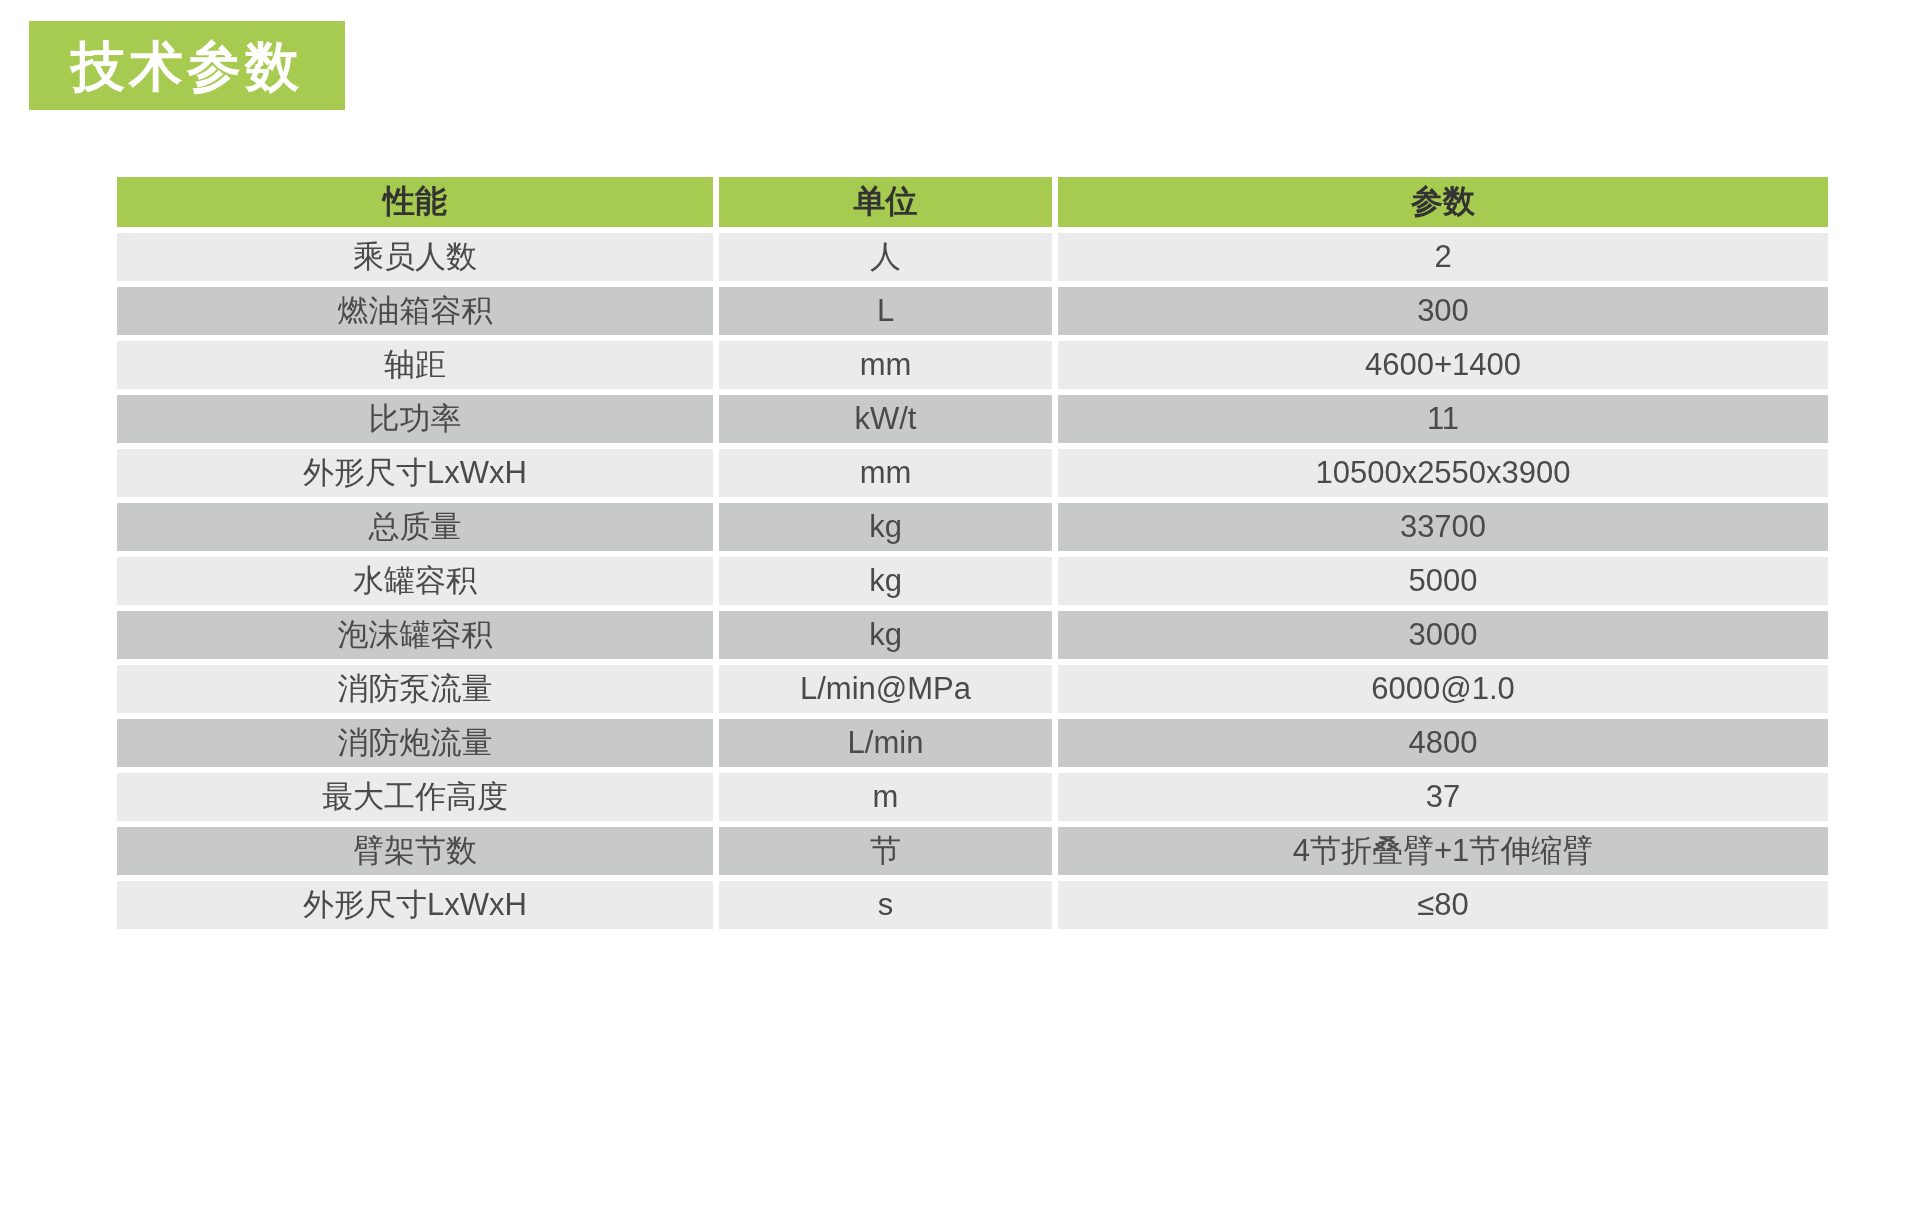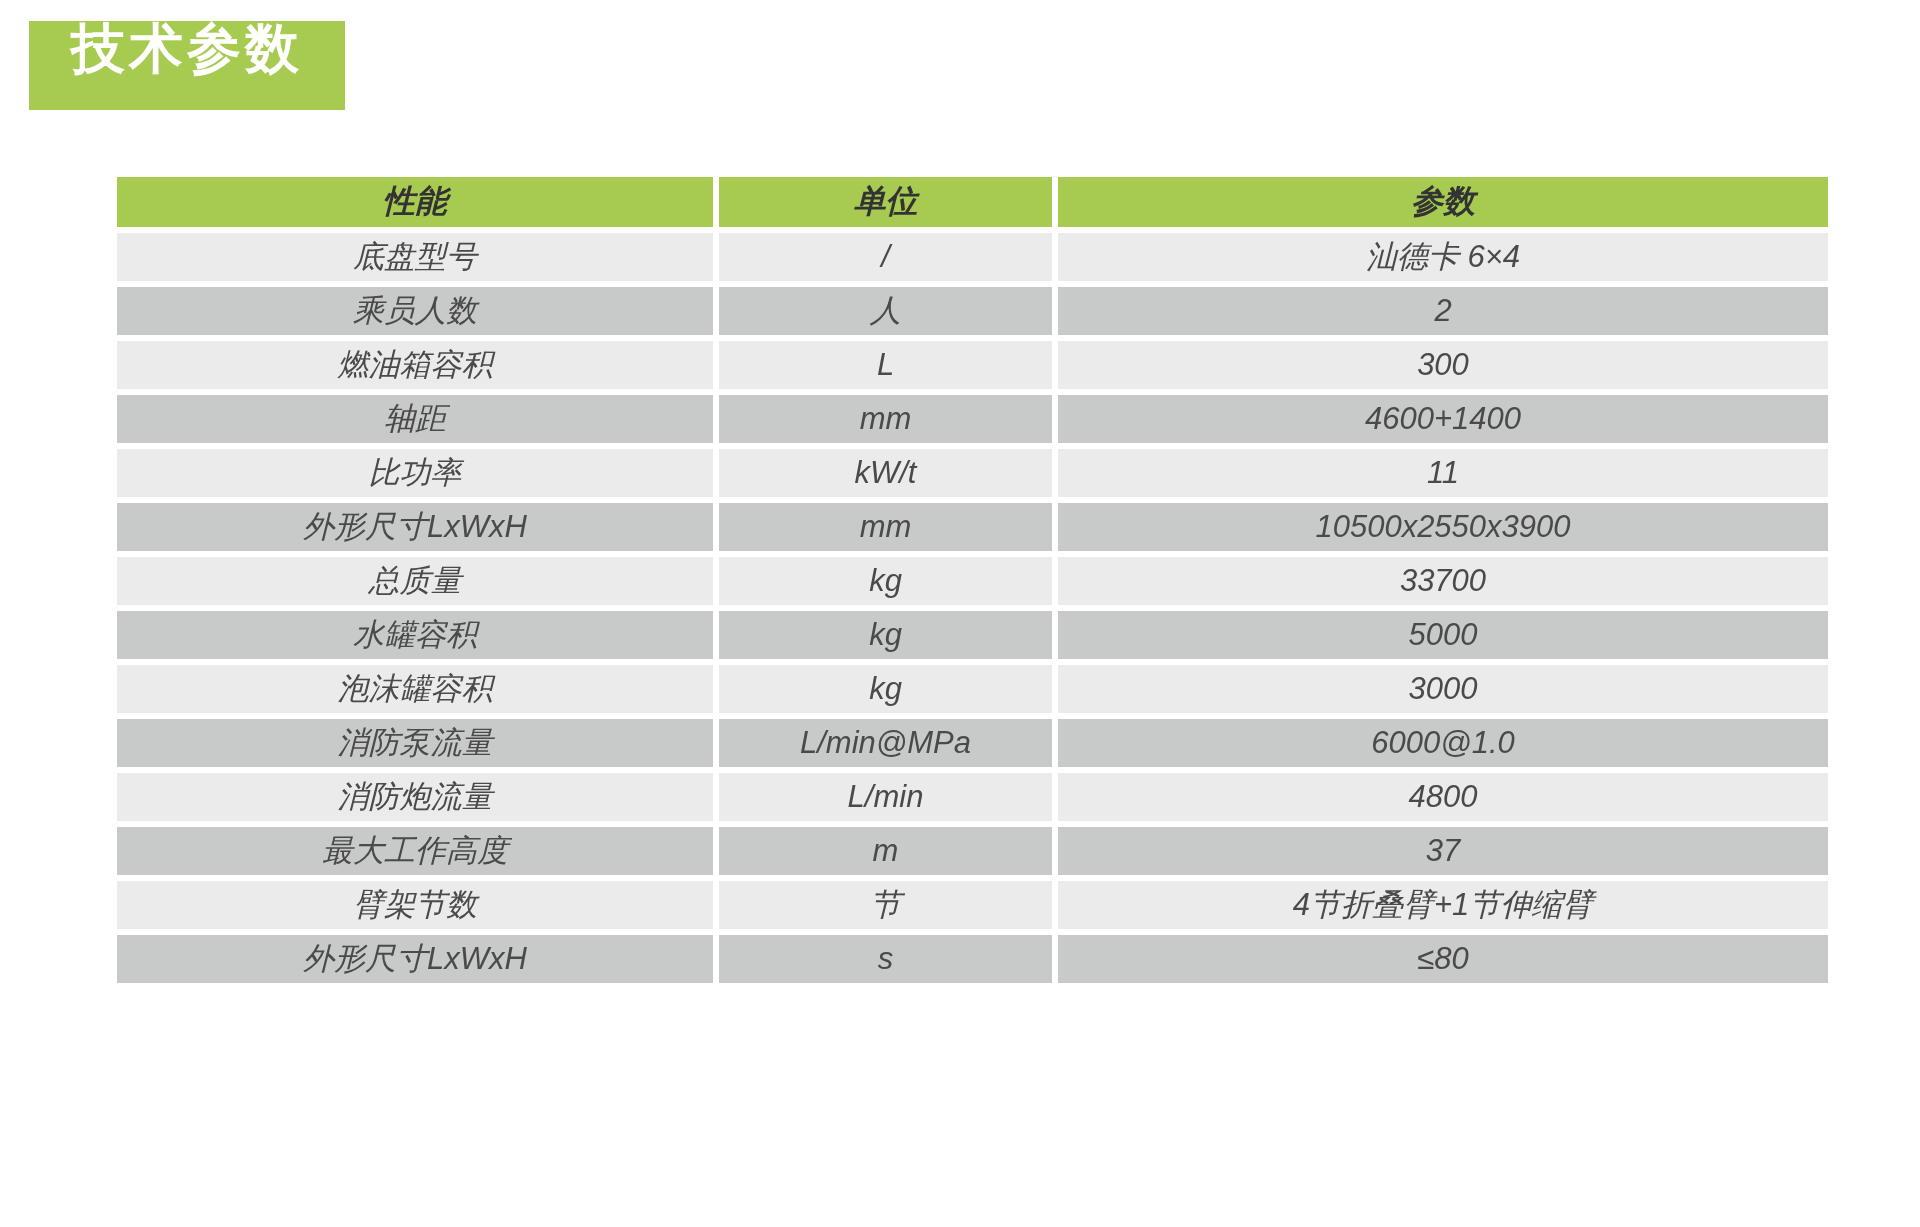--- a/index.html
+++ b/index.html
@@ -16,37 +16,36 @@
     background:#ffffff;
     position:relative;
     font-family:"Liberation Sans","DejaVu Sans",sans-serif;
     overflow:hidden;
   }
   .title-badge{
     position:absolute;
     left:29px;top:21px;
     width:316px;height:89px;
     background:var(--accent);
-    display:flex;align-items:flex-start;justify-content:center;
+    display:flex;align-items:center;justify-content:center;
   }
   .title-badge span{
     color:#ffffff;
     font-size:54px;
     font-weight:bold;
     letter-spacing:4px;
     line-height:1;
   }
   table.spec{
     position:absolute;
     left:111px;top:171px;
     width:1723px;
     border-collapse:separate;
     border-spacing:6px 6px;
     table-layout:fixed;
-    font-style:italic;
   }
   col.c-property{width:596px;}
   col.c-unit{width:333px;}
   col.c-value{width:770px;}
   table.spec th{
     background:var(--accent);
     height:50px;
     font-size:32px;
     font-weight:bold;
     color:var(--header-text);
@@ -81,25 +80,20 @@
     <col class="c-value">
   </colgroup>
   <thead>
     <tr>
       <th>性能</th>
       <th>单位</th>
       <th>参数</th>
     </tr>
   </thead>
   <tbody>
-      <tr>
-        <td>底盘型号</td>
-        <td>/</td>
-        <td>汕德卡 6×4</td>
-      </tr>
       <tr>
         <td>乘员人数</td>
         <td>人</td>
         <td>2</td>
       </tr>
       <tr>
         <td>燃油箱容积</td>
         <td>L</td>
         <td>300</td>
       </tr>

